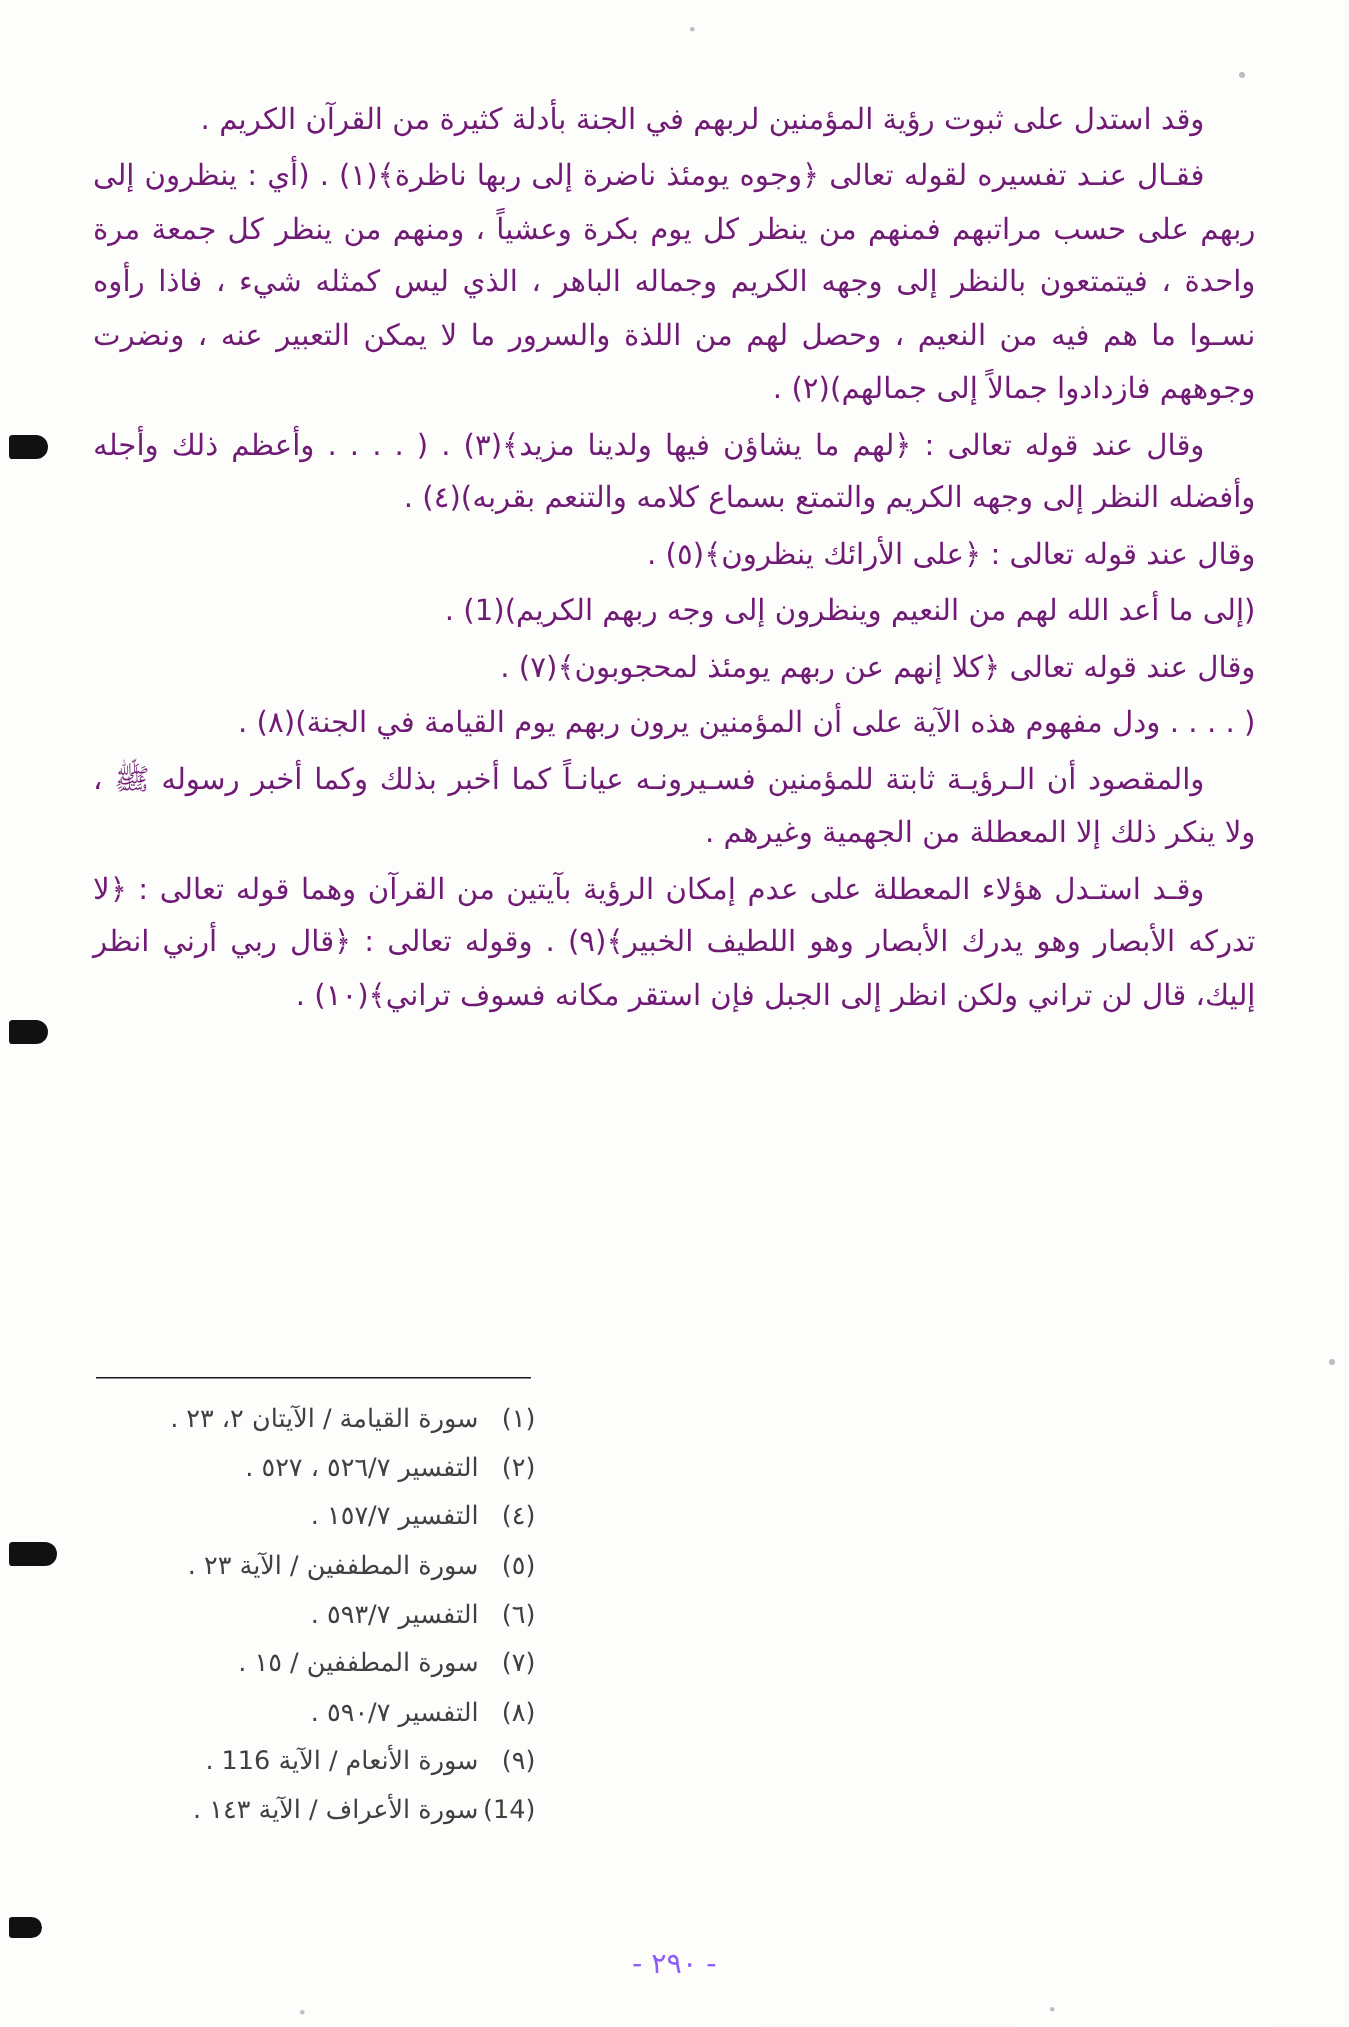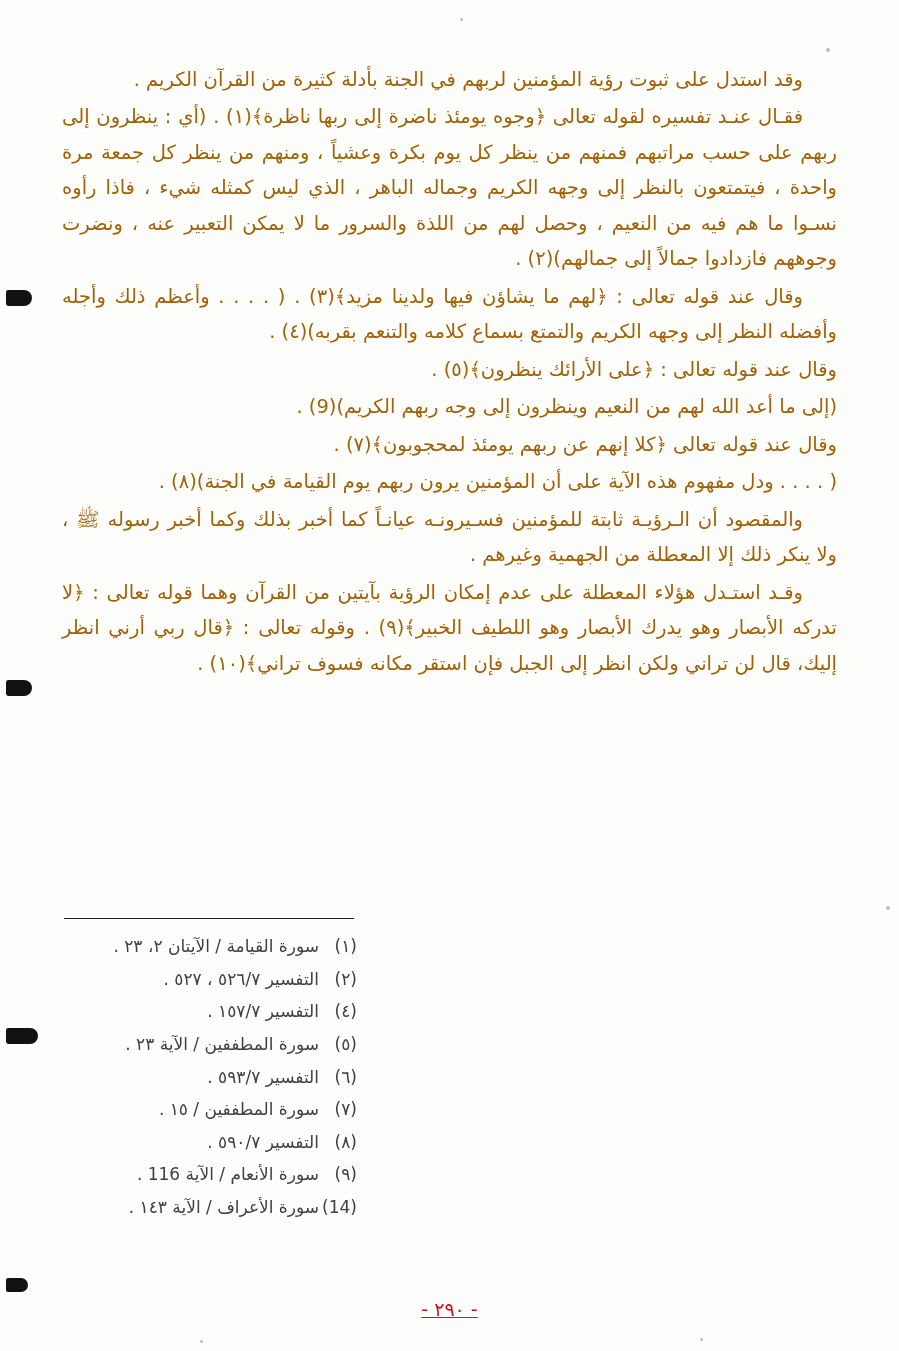--- a/index.html
+++ b/index.html
@@ -33,21 +33,21 @@
     background: #111;
     border-radius: 3px 10px 10px 3px;
   }
   .content {
     position: absolute;
     top: 62px;
     right: 62px;
     left: 62px;
     direction: rtl;
     text-align: justify;
-    color: #a16207;
+    color: #701a75;
     font-size: 19.5px;
     line-height: 1.82;
   }
   p.body-par {
     margin: 0 0 2px 0;
     text-indent: 34px;
     font-family: "DejaVu Sans", sans-serif;
   }
   p.center-par {
     margin: 0 0 2px 0;
@@ -82,22 +82,21 @@
     min-width: 38px;
   }
   .page-number {
     position: absolute;
     top: 1298px;
     left: 0;
     width: 100%;
     text-align: center;
     font-size: 19px;
     letter-spacing: 1px;
-    color: #b91c1c;
-    text-decoration: underline;
+    color: #8b5cf6;
   }
 </style>
 </head>
 <body>
 
 <div class="page">
 
   <div class="margin-mark" style="top:290px;"></div>
   <div class="margin-mark" style="top:680px;"></div>
   <div class="margin-mark" style="top:1028px; width:32px;"></div>
@@ -107,21 +106,21 @@
   <div class="speck" style="top:48px; left:826px; width:4px; height:4px;"></div>
   <div class="speck" style="top:906px; left:886px; width:4px; height:4px;"></div>
   <div class="speck" style="top:1340px; left:200px; width:3px; height:3px;"></div>
   <div class="speck" style="top:1338px; left:700px; width:3px; height:3px;"></div>
 
   <div class="content">
     <p class="body-par">وقد استدل على ثبوت رؤية المؤمنين لربهم في الجنة بأدلة كثيرة من القرآن الكريم .</p>
     <p class="body-par">فقـال عنـد تفسيره لقوله تعالى ﴿وجوه يومئذ ناضرة إلى ربها ناظرة﴾(١) .  (أي : ينظرون إلى ربهم على حسب مراتبهم فمنهم من ينظر كل يوم بكرة وعشياً ، ومنهم من ينظر كل جمعة مرة واحدة ، فيتمتعون بالنظر إلى وجهه الكريم وجماله الباهر ، الذي ليس كمثله شيء ، فاذا رأوه نسـوا ما هم فيه من النعيم ، وحصل لهم من اللذة والسرور ما لا يمكن التعبير عنه ، ونضرت وجوههم فازدادوا جمالاً إلى جمالهم)(٢) .</p>
     <p class="body-par">وقال عند قوله تعالى : ﴿لهم ما يشاؤن فيها ولدينا مزيد﴾(٣) .  ( . . . . وأعظم ذلك وأجله وأفضله النظر إلى وجهه الكريم والتمتع بسماع كلامه والتنعم بقربه)(٤) .</p>
     <p class="center-par">وقال عند قوله تعالى :  ﴿على الأرائك ينظرون﴾(٥) .</p>
-    <p class="center-par">(إلى ما أعد الله لهم من النعيم وينظرون إلى وجه ربهم الكريم)(9) .</p>
+    <p class="center-par">(إلى ما أعد الله لهم من النعيم وينظرون إلى وجه ربهم الكريم)(1) .</p>
     <p class="center-par">وقال عند قوله تعالى ﴿كلا إنهم عن ربهم يومئذ لمحجوبون﴾(٧) .</p>
     <p class="center-par">( . . . . ودل مفهوم هذه الآية على أن المؤمنين يرون ربهم يوم القيامة في الجنة)(٨) .</p>
     <p class="body-par">والمقصود أن الـرؤيـة ثابتة للمؤمنين فسـيرونـه عيانـاً كما أخبر بذلك وكما أخبر رسوله ﷺ ، ولا ينكر ذلك إلا المعطلة من الجهمية وغيرهم .</p>
     <p class="body-par">وقـد استـدل هؤلاء المعطلة على عدم إمكان الرؤية بآيتين من القرآن وهما قوله تعالى : ﴿لا تدركه الأبصار وهو يدرك الأبصار وهو اللطيف الخبير﴾(٩) .  وقوله تعالى : ﴿قال ربي أرني انظر إليك، قال لن تراني ولكن انظر إلى الجبل فإن استقر مكانه فسوف تراني﴾(١٠) .</p>
   </div>
 
   <div class="rule"></div>
 
   <div class="footnotes">
     <div class="fn-line">

